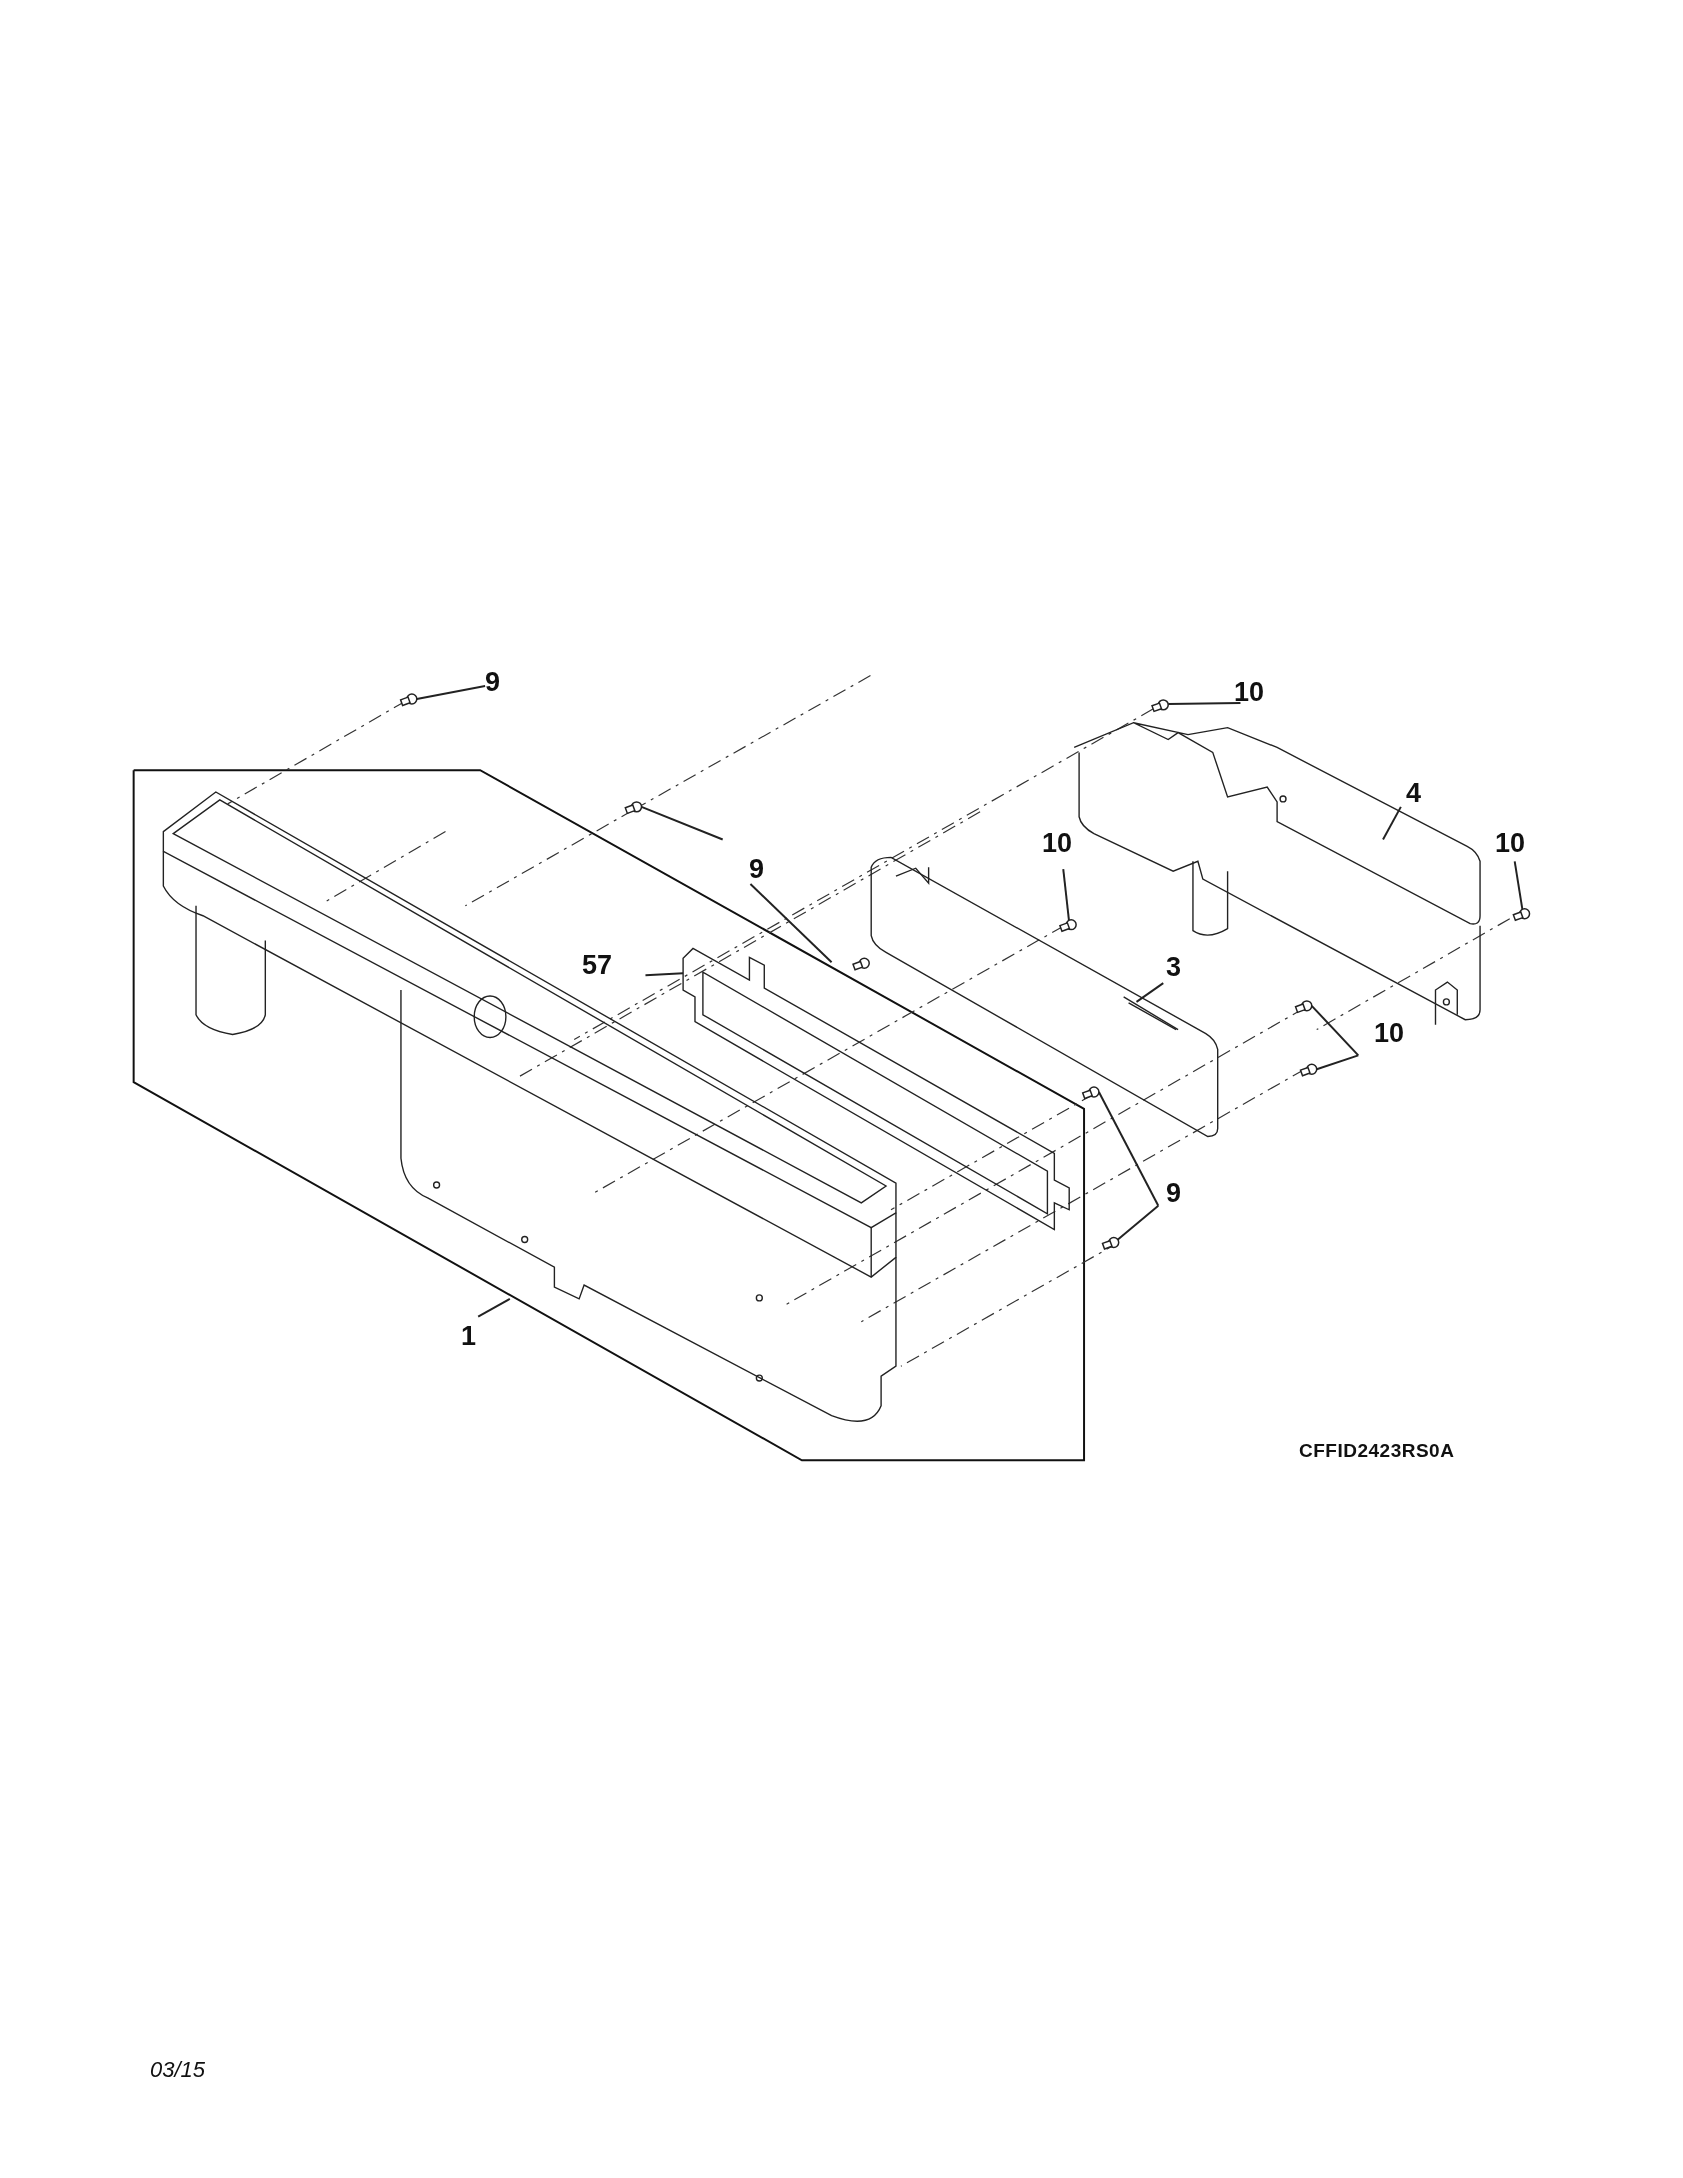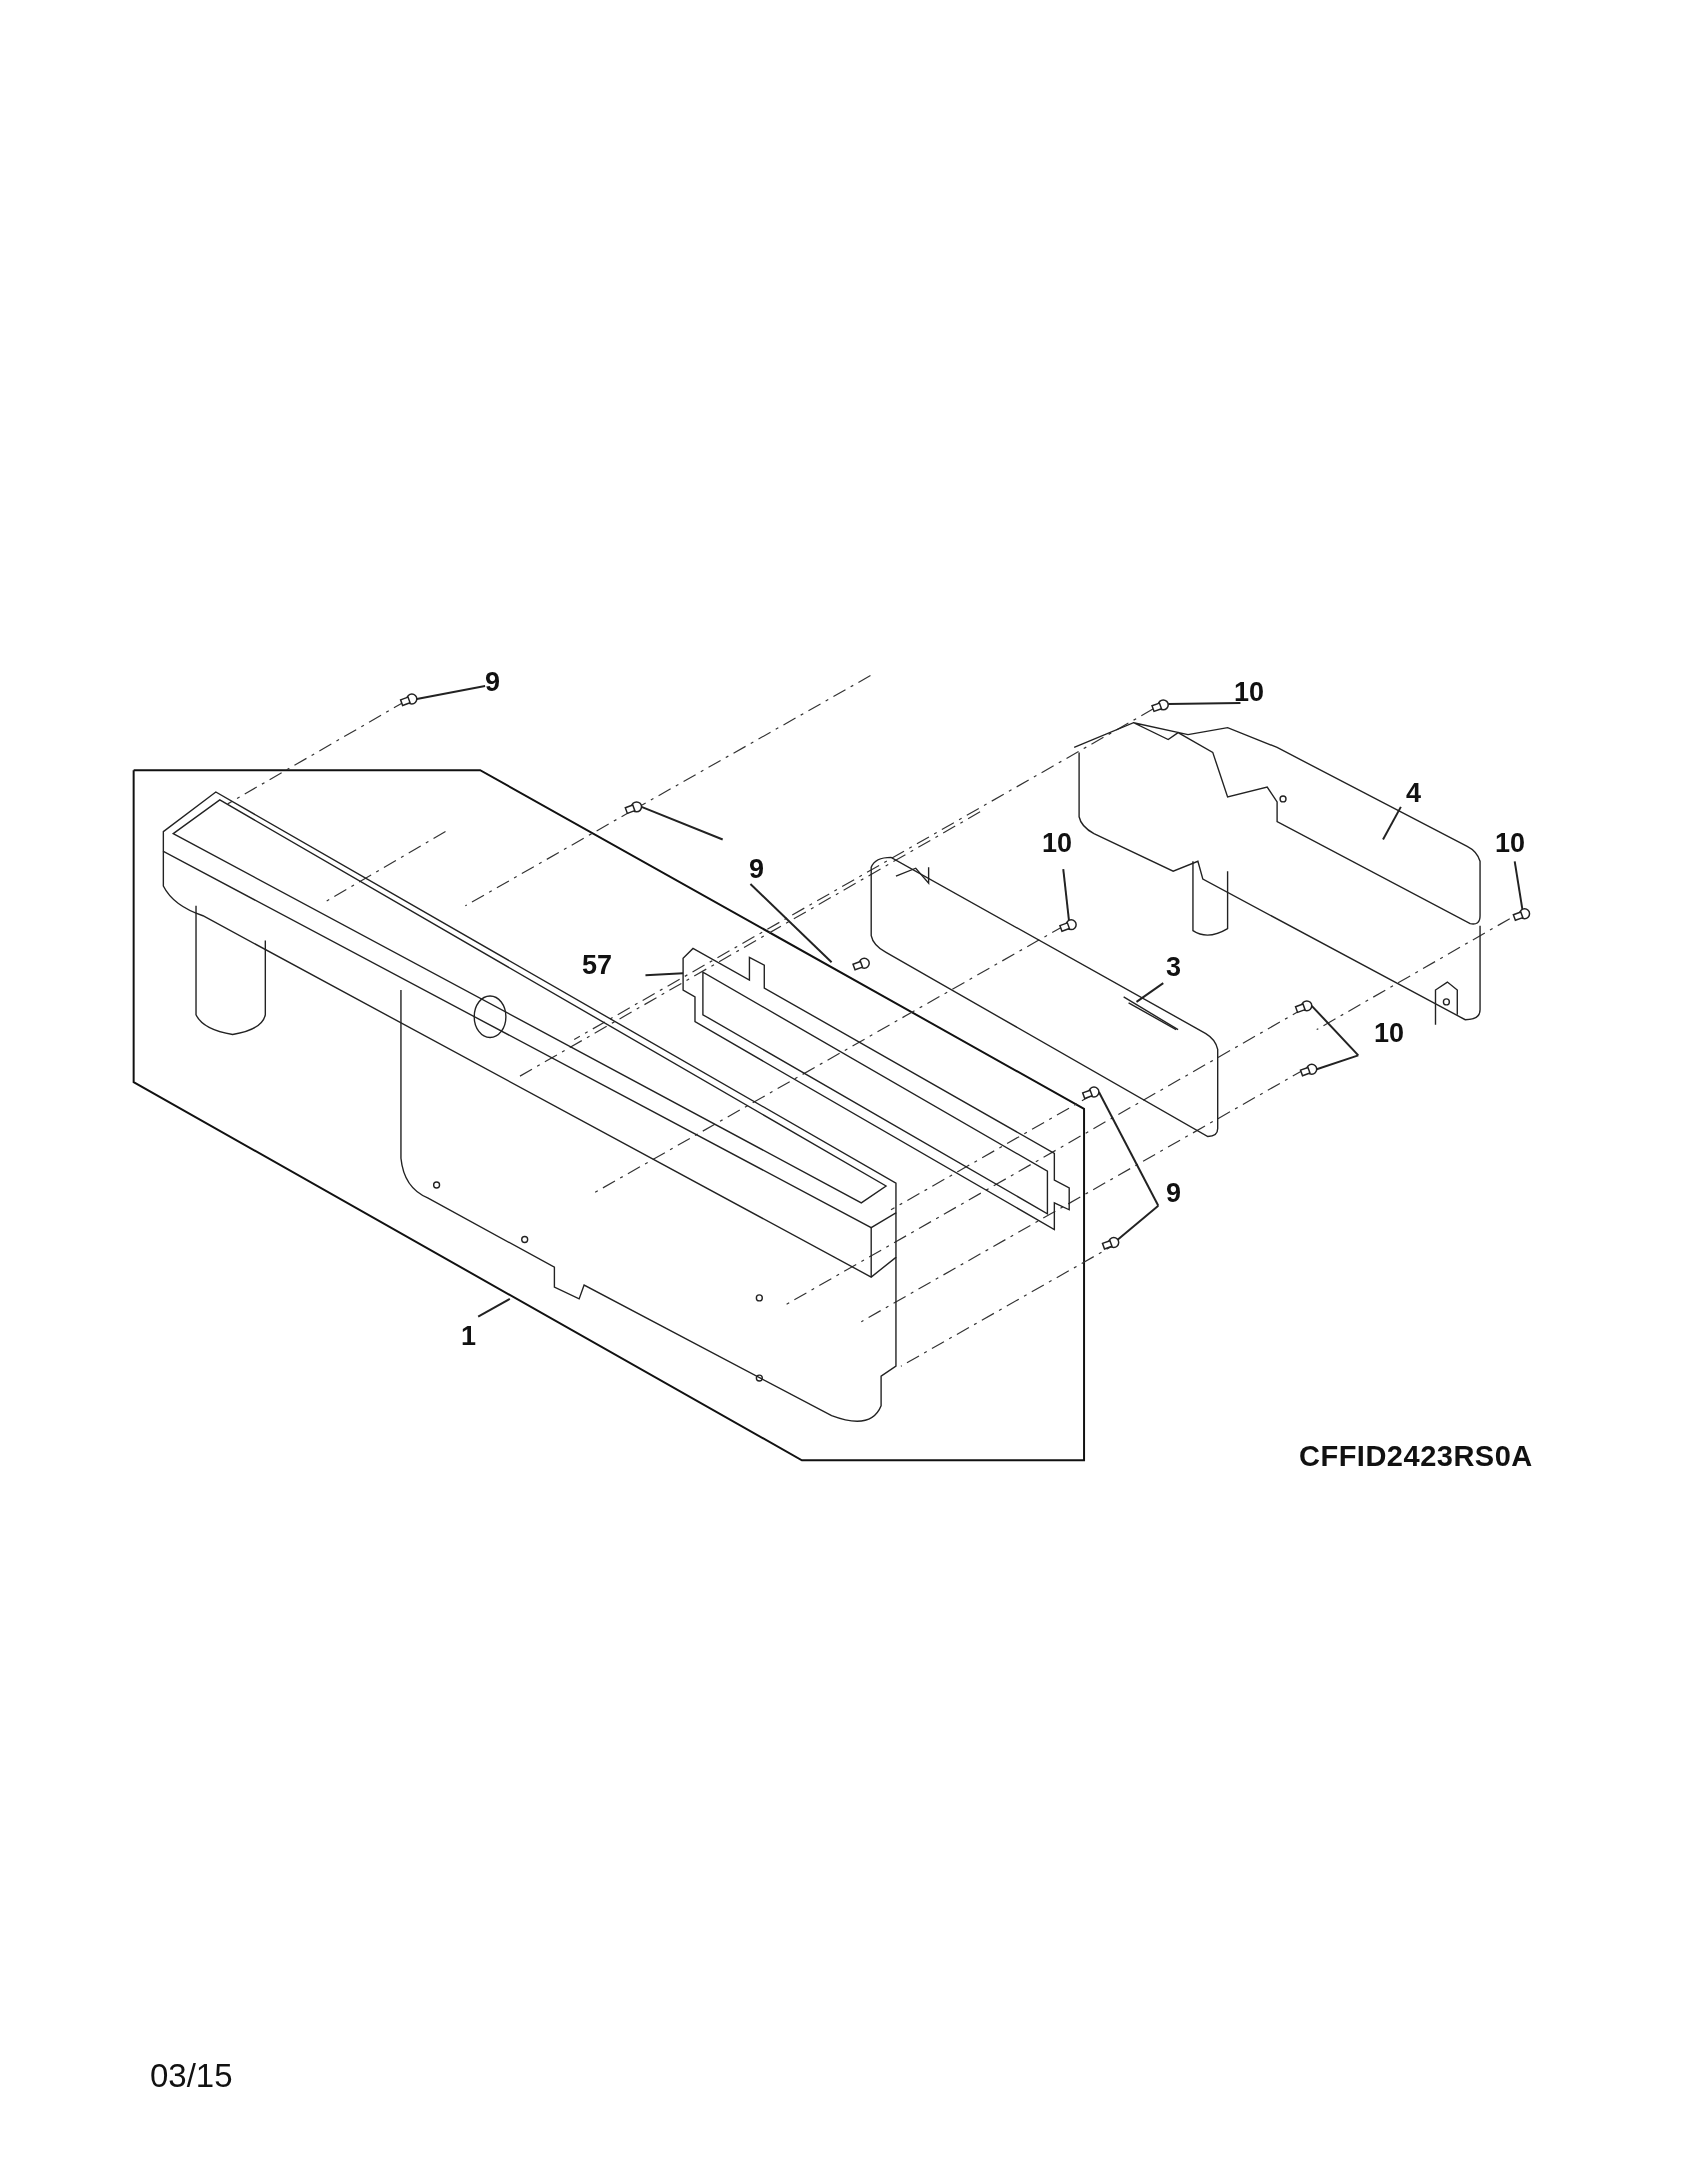--- a/index.html
+++ b/index.html
@@ -1,20 +1,20 @@
 <!DOCTYPE html>
 <html><head>
 <meta charset="utf-8">
 <style>
   html, body { margin:0; padding:0; background:#ffffff; }
   body { width:1683px; height:2178px; position:relative; overflow:hidden; font-family:"Liberation Sans", sans-serif; color:#000; }
   #diagram { position:absolute; left:0; top:0; width:1683px; height:2178px; }
   .label { position:absolute; font-family:"Liberation Sans", sans-serif; font-weight:bold; font-size:27px; color:#111; line-height:1; white-space:nowrap; }
-  .model-code { position:absolute; left:1299px; top:1440px; font-size:29px; font-weight:bold; font-family:"Liberation Sans", sans-serif; color:#111; letter-spacing:0.5px; }
-  .page-date { position:absolute; left:150px; top:2057px; font-size:33px; font-family:"Liberation Sans", sans-serif; color:#111; }
+  .model-code { position:absolute; left:1299px; top:1440px; font-size:19px; font-weight:bold; font-family:"Liberation Sans", sans-serif; color:#111; letter-spacing:0.5px; }
+  .page-date { position:absolute; left:150px; top:2057px; font-size:22px; font-family:"Liberation Sans", sans-serif; color:#111;font-style:italic; }
   svg .solid { stroke:#111; stroke-width:2; fill:none; }
   svg .thin { stroke:#222; stroke-width:1.4; fill:none; }
   svg .dash { stroke:#333; stroke-width:1.2; fill:none; stroke-dasharray:14 6 3 6; }
   svg .leader { stroke:#222; stroke-width:2; fill:none; }
   svg .screw { stroke:#222; stroke-width:1.5; fill:#fff; }
 </style>
 </head>
 <body>
 
 <svg id="diagram" viewBox="0 0 1700 2200" xmlns="http://www.w3.org/2000/svg">

